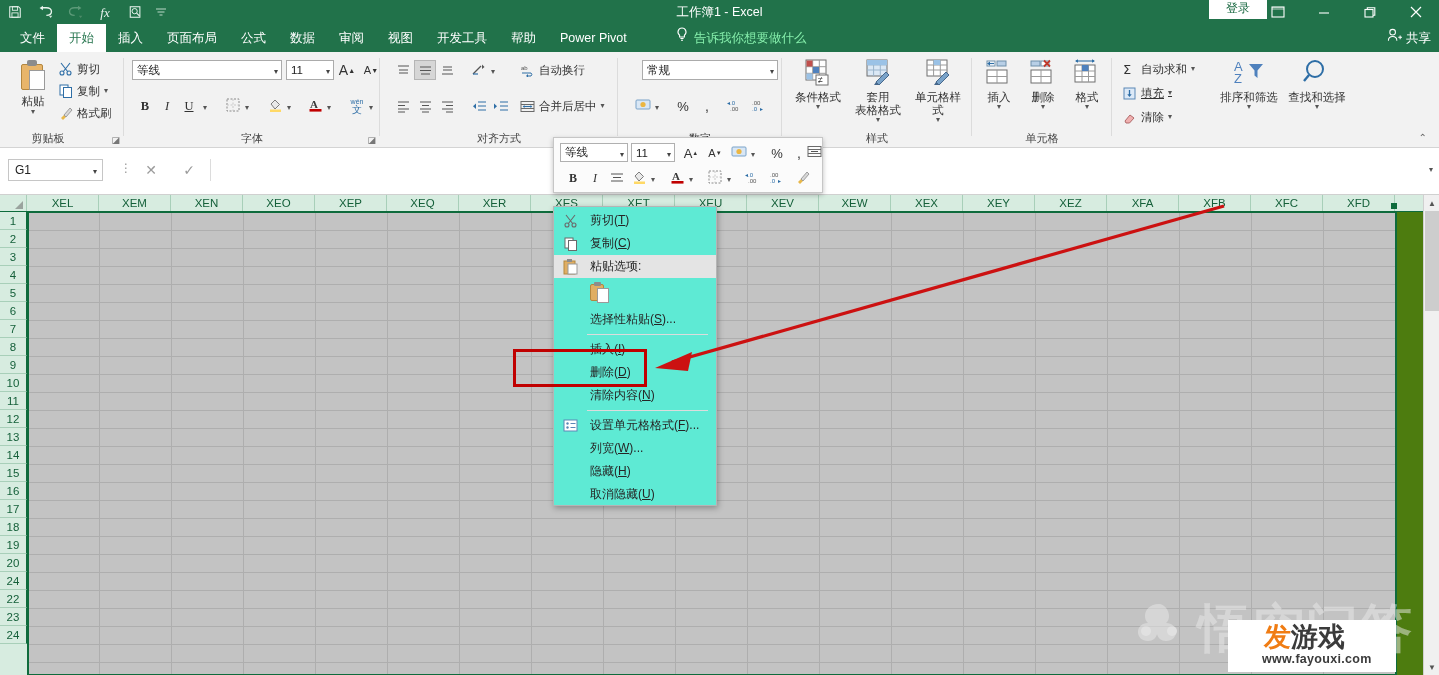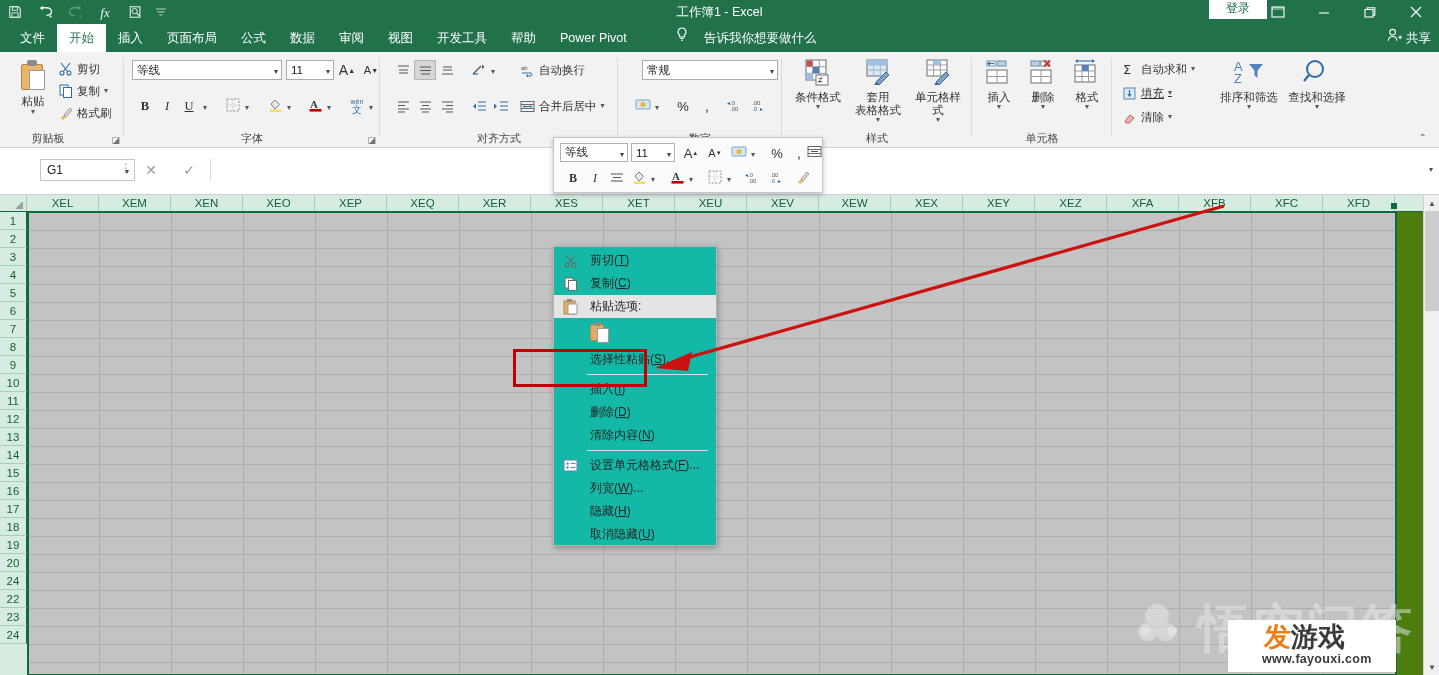--- a/index.html
+++ b/index.html
@@ -43,21 +43,21 @@
     background:#21724a;
   }
   .tabs { display:flex; align-items:flex-end; height:28px; padding-left:8px; }
   .tab {
     height:28px; line-height:28px; padding:0 12px; color:#fff; font-size:12.5px;
     white-space:nowrap;
   }
   .tab.active { background:#fff; color:#21724a; }
   .tellme {
     position:absolute; left:676px; top:0; height:28px; line-height:28px;
-    color:#ffffff; font-size:12.5px; display:flex; gap:16px;
+    color:#86efac; font-size:12.5px; display:flex; gap:6px;
   }
   .bulb { font-size:13px; }
   .share {
     position:absolute; right:8px; top:0; height:28px; line-height:28px;
     color:#fff; font-size:12.5px; display:flex; align-items:center; gap:4px;
   }
   
   .ribbon {
     position:absolute; left:0; top:52px; width:1439px; height:96px;
     background:#f2f2f2; border-bottom:1px solid #d4d4d4;
@@ -118,21 +118,21 @@
   .bi { width:32px; height:32px; position:relative; margin-bottom:1px; }
 
   
   .fbar {
     position:absolute; left:0; top:149px; width:1439px; height:46px; background:#fff;
     border-bottom:1px solid #d0d0d0;
   }
   .namebox {
     position:absolute; left:8px; top:10px; width:95px; height:22px;
     border:1px solid #c6c6c6; background:#fff; font-size:12px; color:#222;
-    display:flex; align-items:center; padding-left:6px;margin-left:32px;
+    display:flex; align-items:center; padding-left:6px;
   }
   .namebox .dd { position:absolute; right:5px; top:7px; font-size:8px; color:#444; }
   .fbdots { position:absolute; left:120px; top:12px; font-size:12px; color:#9a9a9a; }
   .fbicons { position:absolute; left:140px; top:10px; display:flex; gap:16px; align-items:center;}
   .fbicons div { width:22px; height:22px; display:flex; align-items:center; justify-content:center; color:#9b9b9b; font-size:14px;}
   .fbinput {
     position:absolute; left:210px; top:10px; width:1210px; height:22px;
     border-left:1px solid #dcdcdc; background:#fff;
   }
   .fbexpand { position:absolute; right:6px; top:16px; font-size:8px; color:#555; }
@@ -185,22 +185,22 @@
     position:absolute; left:553px; top:137px; width:270px; height:56px;
     background:#fbfbfb; border:1px solid #c6c6c6; box-shadow:0 2px 5px rgba(0,0,0,.25);
     z-index:40;
   }
   .mini .inp { border:1px solid #b0b0b0; }
   .mini .tbtn { font-size:12px; }
 
   
   .ctx {
     position:absolute; left:553px; top:206px; width:164px; height:300px;
-    background:#14b8a6; border:1px solid #b5b5b5; box-shadow:1px 2px 6px rgba(0,0,0,.3);
-    z-index:50; padding:2px 0;margin-top:40px;
+    background:#5eead4; border:1px solid #b5b5b5; box-shadow:1px 2px 6px rgba(0,0,0,.3);
+    z-index:50; padding:2px 0;
   }
   .mi {
     height:23px; display:flex; align-items:center; font-size:12px; color:#262626;
     padding-left:36px; position:relative; white-space:nowrap;
   }
   .mi .mic {
     position:absolute; left:8px; top:3px; width:17px; height:17px;
     display:flex; align-items:center; justify-content:center; font-size:12px; color:#7a7a7a;
   }
   .mi.hdr { background:#e4e4e4; color:#262626; }

